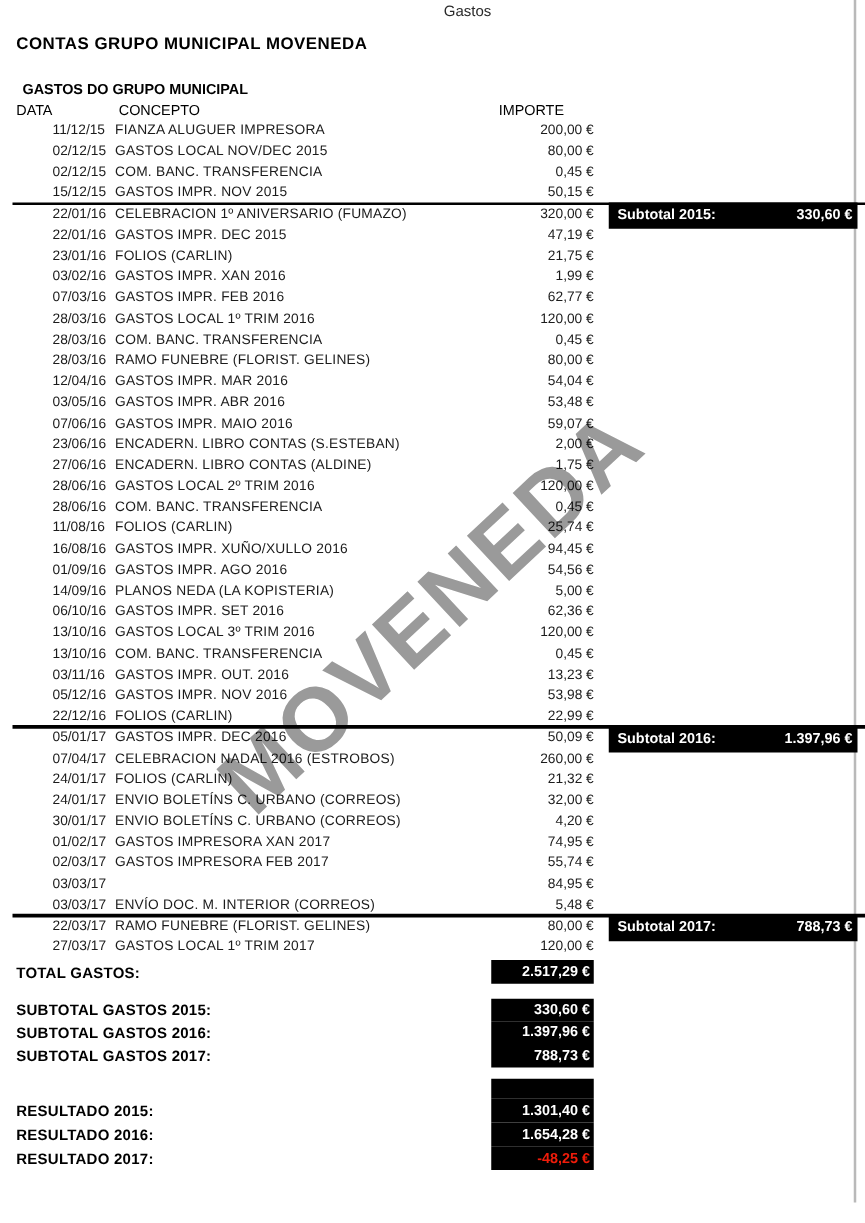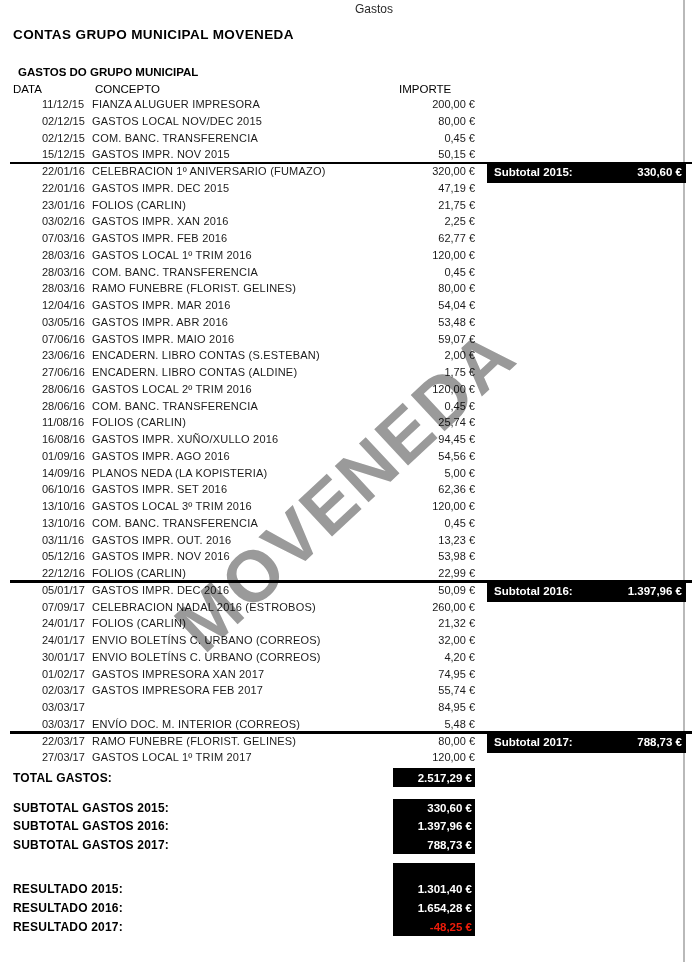--- a/index.html
+++ b/index.html
@@ -98,21 +98,21 @@
           <span class="amount">47,19 €</span>
         </div>
         <div class="row">
           <span class="date">23/01/16</span>
           <span class="concept">FOLIOS (CARLIN)</span>
           <span class="amount">21,75 €</span>
         </div>
         <div class="row">
           <span class="date">03/02/16</span>
           <span class="concept">GASTOS IMPR. XAN 2016</span>
-          <span class="amount">2,25 €</span>
+          <span class="amount">1,99 €</span>
         </div>
         <div class="row">
           <span class="date">07/03/16</span>
           <span class="concept">GASTOS IMPR. FEB 2016</span>
           <span class="amount">62,77 €</span>
         </div>
         <div class="row">
           <span class="date">28/03/16</span>
           <span class="concept">GASTOS LOCAL 1º TRIM 2016</span>
           <span class="amount">120,00 €</span>
@@ -217,21 +217,21 @@
           </span>
         </div>
       </div>
       <div class="section lined">
         <div class="row">
           <span class="date">05/01/17</span>
           <span class="concept">GASTOS IMPR. DEC 2016</span>
           <span class="amount">50,09 €</span>
         </div>
         <div class="row">
-          <span class="date">07/09/17</span>
+          <span class="date">07/04/17</span>
           <span class="concept">CELEBRACION NADAL 2016 (ESTROBOS)</span>
           <span class="amount">260,00 €</span>
         </div>
         <div class="row">
           <span class="date">24/01/17</span>
           <span class="concept">FOLIOS (CARLIN)</span>
           <span class="amount">21,32 €</span>
         </div>
         <div class="row">
           <span class="date">24/01/17</span>

